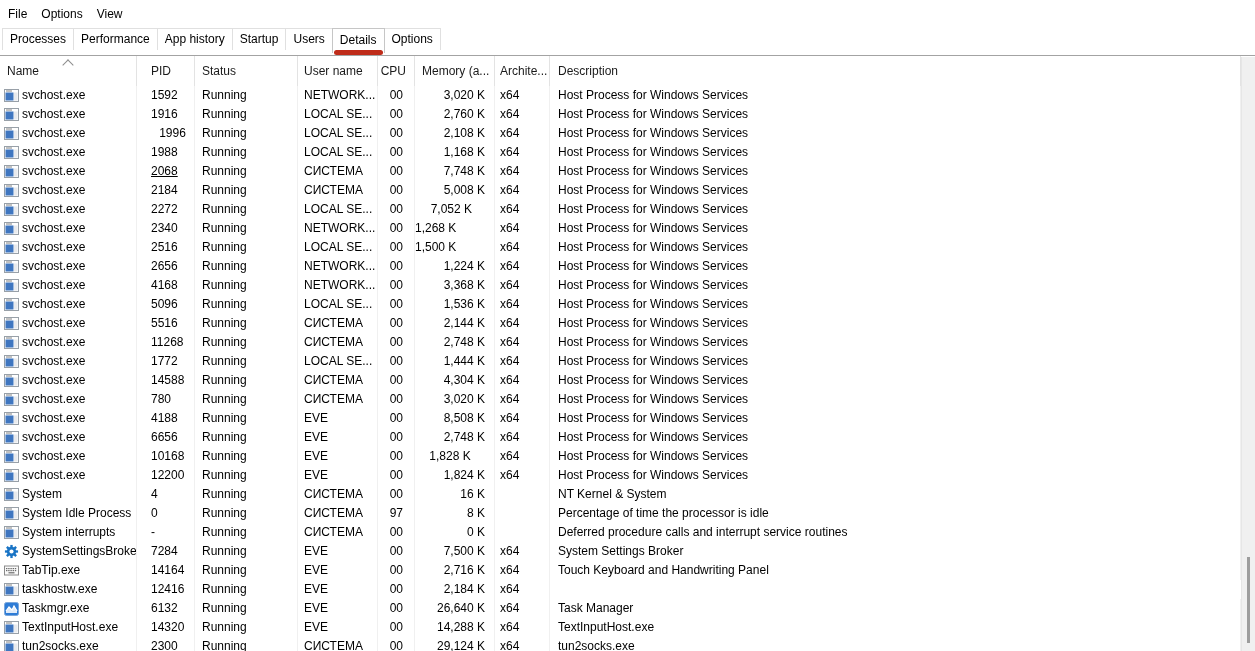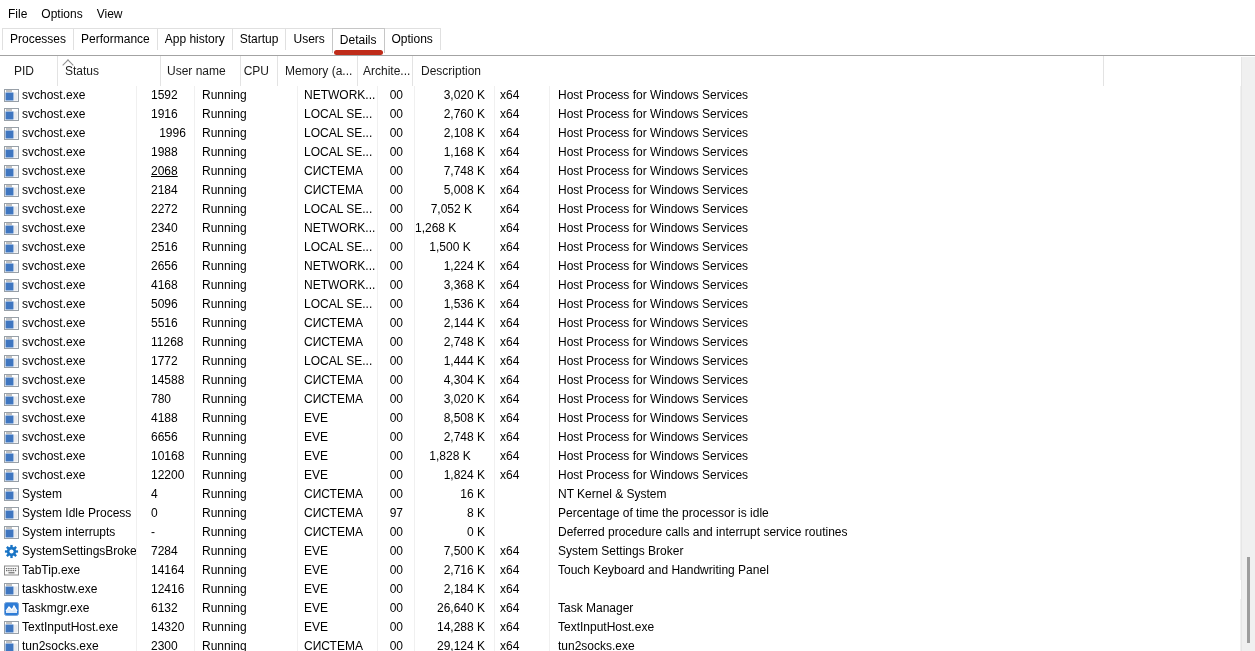--- a/index.html
+++ b/index.html
@@ -55,20 +55,21 @@
       <div class="tab">Performance</div>
       <div class="tab">App history</div>
       <div class="tab">Startup</div>
       <div class="tab">Users</div>
       <div class="tab selected">Details</div>
       <div class="tab">Options</div>
     </div>
 
   <div class="colheads">
     <div class="sort-arrow"></div>
+  <div class="col-h" style="width: 137px; justify-content: flex-start; padding-left: 7px; padding-right: 0px;">Name</div>
       <div class="col-h" style="width: 58px; justify-content: flex-start; padding-left: 14px; padding-right: 0px;">PID</div>
       <div class="col-h" style="width: 103px; justify-content: flex-start; padding-left: 7px; padding-right: 0px;">Status</div>
       <div class="col-h" style="width: 80px; justify-content: flex-start; padding-left: 6px; padding-right: 0px;">User name</div>
       <div class="col-h" style="width: 37px; justify-content: flex-end; padding-left: 0px; padding-right: 8px;">CPU</div>
       <div class="col-h" style="width: 80px; justify-content: flex-start; padding-left: 7px; padding-right: 0px;">Memory (a...</div>
       <div class="col-h" style="width: 55px; justify-content: flex-start; padding-left: 5px; padding-right: 0px;">Archite...</div>
       <div class="col-h" style="width: 691px; justify-content: flex-start; padding-left: 8px; padding-right: 0px;">Description</div>
     </div>
 
   <div class="rows">
@@ -259,21 +260,21 @@
               <rect x="1.5" y="3.5" width="8" height="8" fill="#3f76c0"></rect>
               <rect x="10" y="3.5" width="3.5" height="8" fill="#e8eaed"></rect>
             </svg>
           </span>
           <span>svchost.exe</span>
         </div>
         <div class="c" style="width: 58px; text-align: left; padding-left: 14px;">2516</div>
         <div class="c" style="width: 103px; text-align: left; padding-left: 7px;">Running</div>
         <div class="c" style="width: 80px; text-align: left; padding-left: 6px;">LOCAL SE...</div>
         <div class="c" style="width: 37px; text-align: right; padding-right: 11px;">00</div>
-        <div class="c" style="width: 80px; text-align: center; padding-right: 9px;">1,500 K</div>
+        <div class="c" style="width: 80px; text-align: left; padding-right: 9px;">1,500 K</div>
         <div class="c" style="width: 55px; text-align: left; padding-left: 5px;">x64</div>
         <div class="c" style="width: 691px; text-align: left; padding-left: 8px;">Host Process for Windows Services</div>
       </div>
       <div class="row">
         <div class="c c-name" style="width: 137px;">
           <span class="icon">
             <svg width="15" height="13" viewBox="0 0 15 13">
               <rect x="0.5" y="0.5" width="14" height="12" fill="#fff" stroke="#98a0a8"></rect>
               <circle cx="3" cy="2" r="0.7" fill="#555"></circle>
               <circle cx="5" cy="2" r="0.7" fill="#555"></circle>

